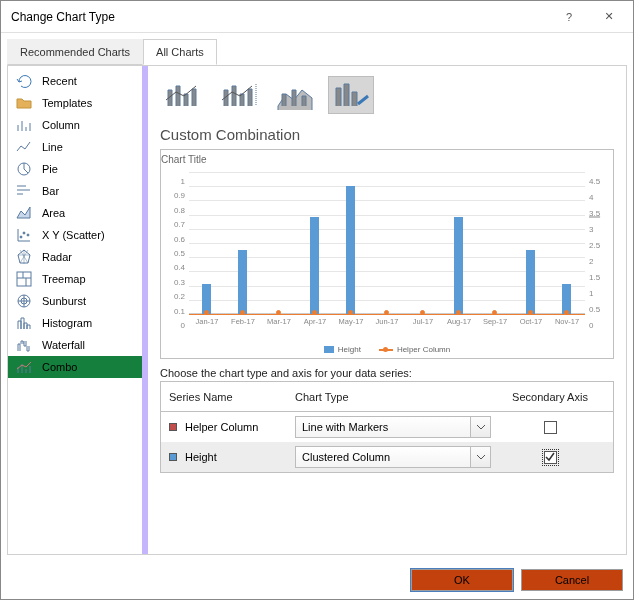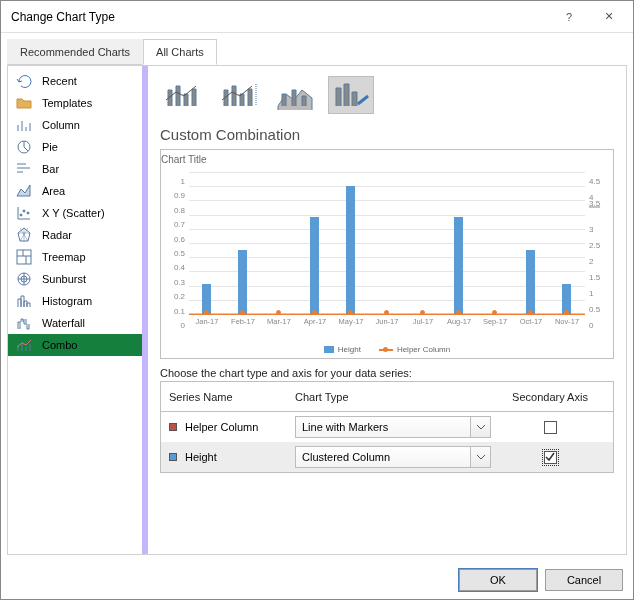--- a/index.html
+++ b/index.html
@@ -48,21 +48,21 @@
   .st-row { padding: 0 8px; }
   .st-row.highlight { background: #ededed; }
   .series-name { display:flex; align-items:center; gap:8px; }
   .sw { width:8px; height:8px; border:1px solid #555; }
   .combo-sel { display:flex; align-items:center; border:1px solid #bcbcbc; background:linear-gradient(#fff,#f4f4f4); height:22px; width:196px; }
   .combo-sel .txt { flex:1; padding:0 6px; font-size:11px; }
   .combo-sel .dd { width:20px; display:flex; align-items:center; justify-content:center; border-left:1px solid #bcbcbc; height:100%; background:linear-gradient(#fcfcfc,#ececec); }
   .cbx { width:13px; height:13px; border:1px solid #555; margin:0 auto; background:#fff; display:flex; align-items:center; justify-content:center; }
   .cbx.dotted { outline: 1px dotted #333; outline-offset: 1px; }
   .footer { display:flex; justify-content:flex-end; gap:8px; padding: 8px 10px; }
-  .ftr-btn { width:78px; height:22px; border:1px solid #9c9c9c; background:#e5e5e5; display:flex; align-items:center; justify-content:center; font-size:11px; }
+  .ftr-btn { width:102px; height:22px; border:1px solid #9c9c9c; background:#c2410c; display:flex; align-items:center; justify-content:center; font-size:11px; }
   .ftr-btn.primary { outline: 1px solid #4b7ebf; }
   .question { width:18px; text-align:center; }
   svg { stroke:#5a7aa0; stroke-width:1; fill:none; }
 </style>
 </head>
 <body>
 
 <div class="dialog">
   <div class="titlebar">
     <div class="title">Change Chart Type</div>
@@ -95,20 +95,28 @@
           </span>
           <span>Templates</span>
         </div>
       <div class="side-item">
           <span class="ico">
             <svg viewBox="0 0 16 16">
               <path d="M2 14V8M6 14V4M10 14V10M14 14V6"></path>
             </svg>
           </span>
           <span>Column</span>
+        </div>
+      <div class="side-item">
+          <span class="ico">
+            <svg viewBox="0 0 16 16">
+              <path d="M1 12l4-5 4 3 5-7"></path>
+            </svg>
+          </span>
+          <span>Line</span>
         </div>
       <div class="side-item">
           <span class="ico">
             <svg viewBox="0 0 16 16">
               <circle cx="8" cy="8" r="6"></circle>
               <path d="M8 8V2M8 8l4 4"></path>
             </svg>
           </span>
           <span>Pie</span>
         </div>
@@ -296,21 +304,21 @@
           <div class="ylab" style="top: 50.8px;">0.8</div>
           <div class="ylab" style="top: 36.4px;">0.9</div>
           <div class="ylab" style="top: 22px;">1</div>
           <div class="y2lab" style="top: 166px;">0</div>
           <div class="y2lab" style="top: 150px;">0.5</div>
           <div class="y2lab" style="top: 134px;">1</div>
           <div class="y2lab" style="top: 118px;">1.5</div>
           <div class="y2lab" style="top: 102px;">2</div>
           <div class="y2lab" style="top: 86px;">2.5</div>
           <div class="y2lab" style="top: 70px;">3</div>
-          <div class="y2lab" style="top: 44px; text-decoration: underline;">3.5</div>
+          <div class="y2lab" style="top: 54px; text-decoration: underline;">3.5</div>
           <div class="y2lab" style="top: 38px;">4</div>
           <div class="y2lab" style="top: 22px;">4.5</div>
         </div>
 
       <div class="choose">Choose the chart type and axis for your data series:</div>
       <div class="series-table">
         <div class="st-head">
           <div>Series Name</div>
           <div>Chart Type</div>
           <div>Secondary Axis</div>

